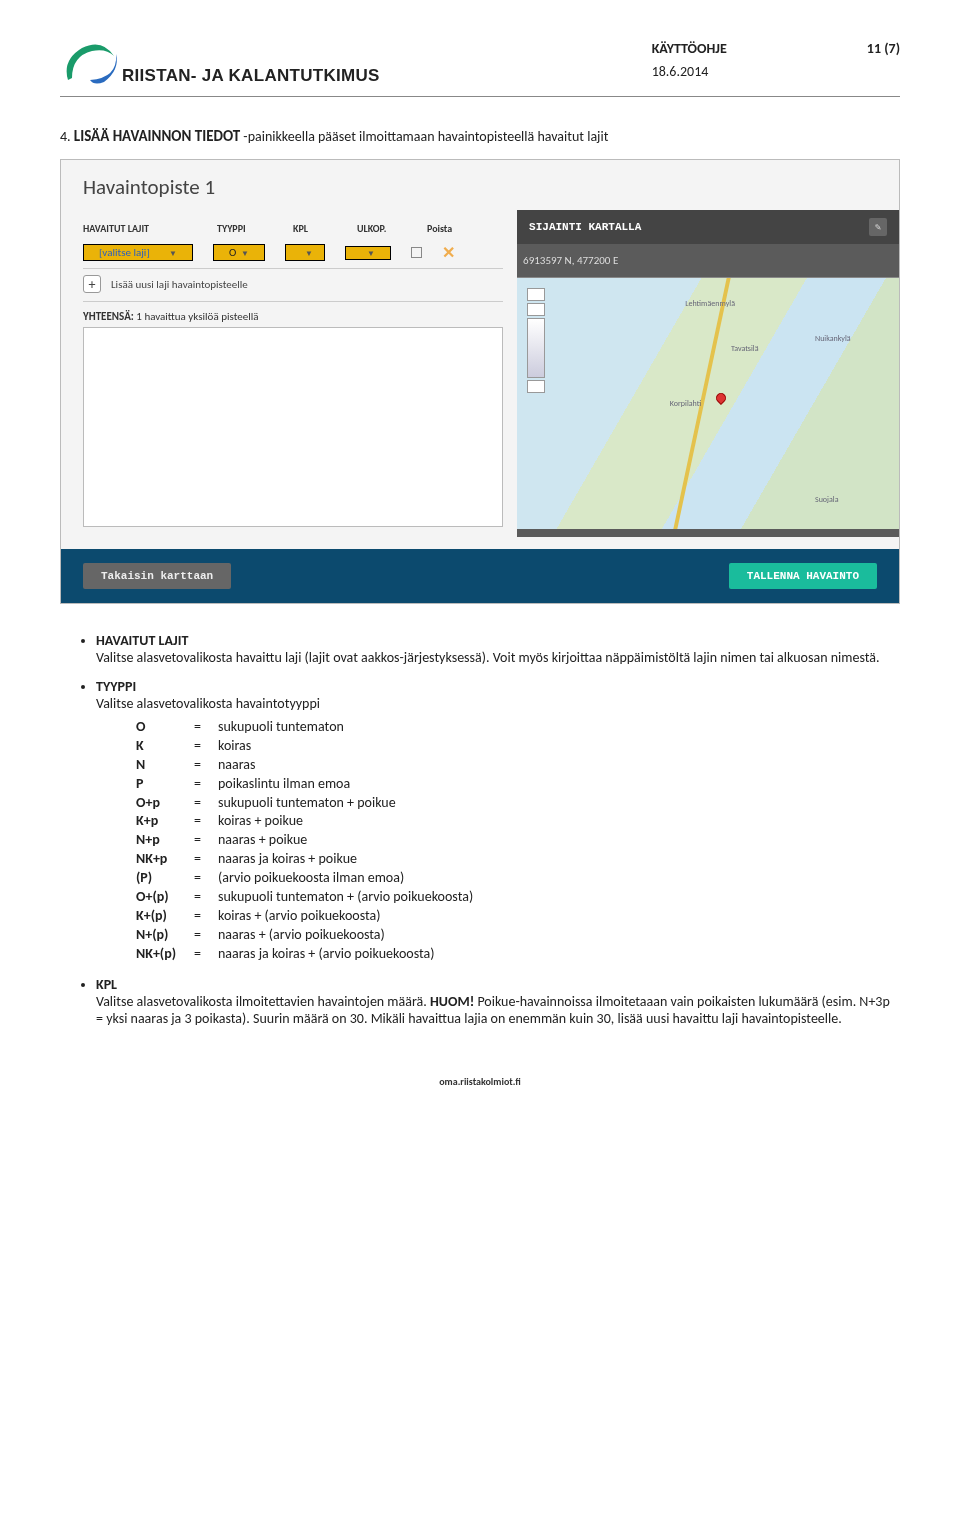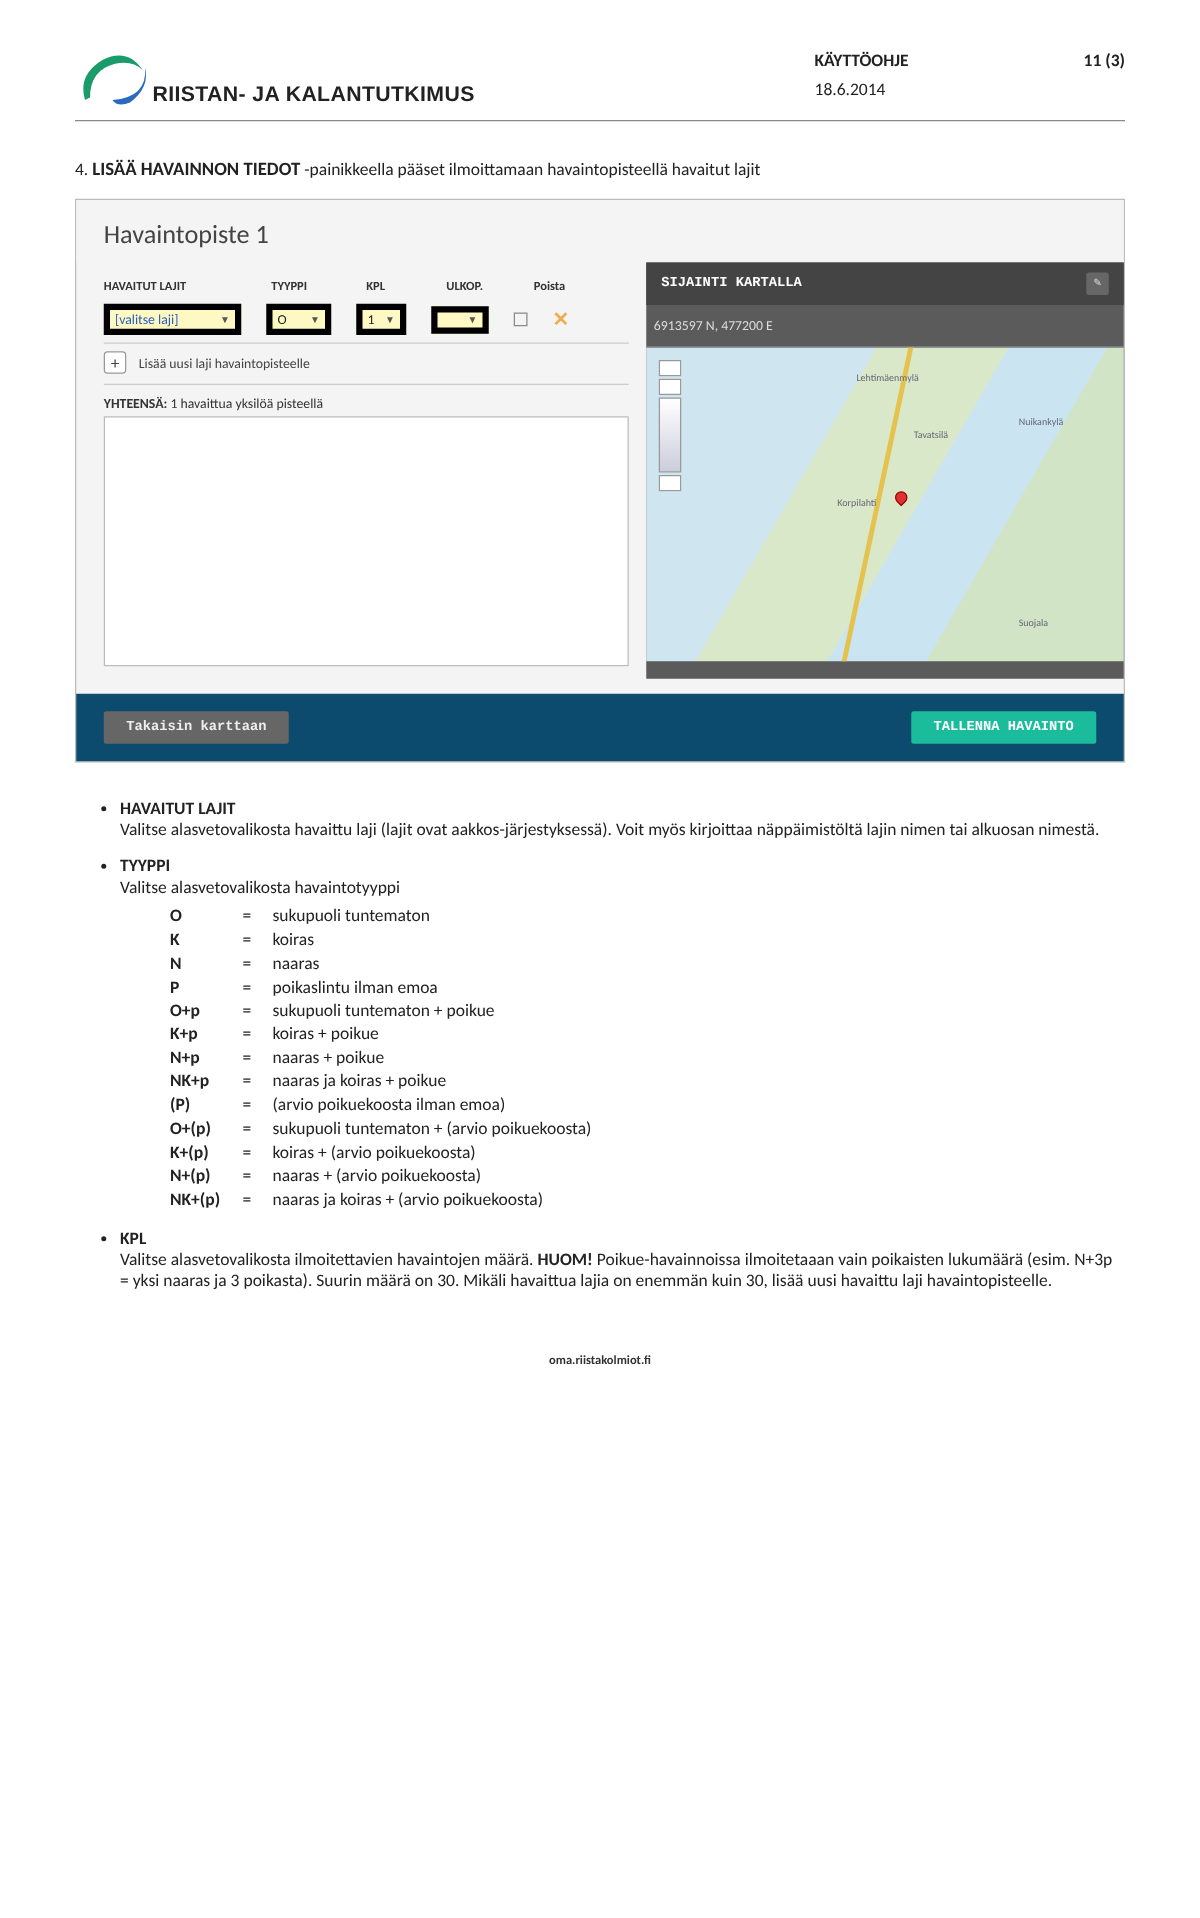--- a/index.html
+++ b/index.html
@@ -15,21 +15,21 @@
   .section-title { font-weight: bold; font-size: 15px; }
   .intro-line { margin-bottom: 14px; }
   .app-panel { background: #f4f4f4; border: 1px solid #bbb; padding: 0; }
   .panel-title { font-size: 21px; color: #444; padding: 14px 22px 10px 22px; background: #f4f4f4; }
   .columns { display: flex; }
   .left-col { flex: 1.1; padding: 8px 14px 10px 22px; }
   .right-col { flex: 1; background: #5b5b5b; color: #fff; padding: 0; position: relative; }
   .tbl-head { display: flex; font-size: 10px; font-weight: bold; color: #333; gap: 24px; padding: 4px 0; }
   .tbl-head span:nth-child(1){ width:110px;} .tbl-head span:nth-child(2){ width:52px;} .tbl-head span:nth-child(3){ width:40px;} .tbl-head span:nth-child(4){ width:46px;} .tbl-head span:nth-child(5){ width:40px;}
   .tbl-row { display: flex; align-items: center; gap: 20px; padding: 4px 0; }
-  .sel { border:5px solid #000000; background:#fef9c3; font-size:11px; padding:1px 4px; display:flex; align-items:center; justify-content:space-between; }
+  .sel { border:1px solid #000000; background:#eab308; font-size:11px; padding:1px 15px; display:flex; align-items:center; justify-content:space-between; }
   .sel .v { overflow:hidden; white-space:nowrap; }
   .sel .ar { font-size:8px; color:#555; margin-left:4px; }
   .sel.a { width:110px; color:#2a5fbf; }
   .sel.b { width:52px; }
   .sel.c { width:40px; }
   .sel.d { width:46px; }
   .chk { width:11px; height:11px; border:1px solid #888; display:inline-block; }
   .del { color:#f0ad4e; font-size:16px; font-weight:bold; }
   .add-line { display:flex; align-items:center; gap:10px; padding:6px 0 8px 0; font-size:11px; color:#444; border-top:1px solid #ccc; border-bottom:1px solid #ccc; margin-top:2px; }
   .plus { width:18px; height:18px; border:1px solid #999; border-radius:3px; display:flex; align-items:center; justify-content:center; font-size:14px; color:#444; background:#fff; }
@@ -71,21 +71,21 @@
         <svg viewBox="0 0 60 46" width="60" height="46">
           <path d="M 8 40 Q 2 20 22 8 Q 42 -2 54 16 Q 46 8 32 11 Q 12 16 12 38 Z" fill="#1a9b6a"></path>
           <path d="M 30 40 Q 58 38 56 14 Q 60 30 44 42 Q 34 46 30 40 Z" fill="#2a6bbf"></path>
         </svg>
       </div>
       <div class="org-name">RIISTAN- JA KALANTUTKIMUS</div>
     </div>
     <div class="header-meta">
       <div class="top">
         <span>KÄYTTÖOHJE</span>
-        <span>11 (3)</span>
+        <span>11 (7)</span>
       </div>
       <div>18.6.2014</div>
     </div>
   </div>
   <hr class="hr-line">
 
   <div class="intro-line">
     <span>4.</span>
     <span class="section-title">LISÄÄ HAVAINNON TIEDOT</span><span> -painikkeella pääset ilmoittamaan havaintopisteellä havaitut lajit</span>
   </div>

